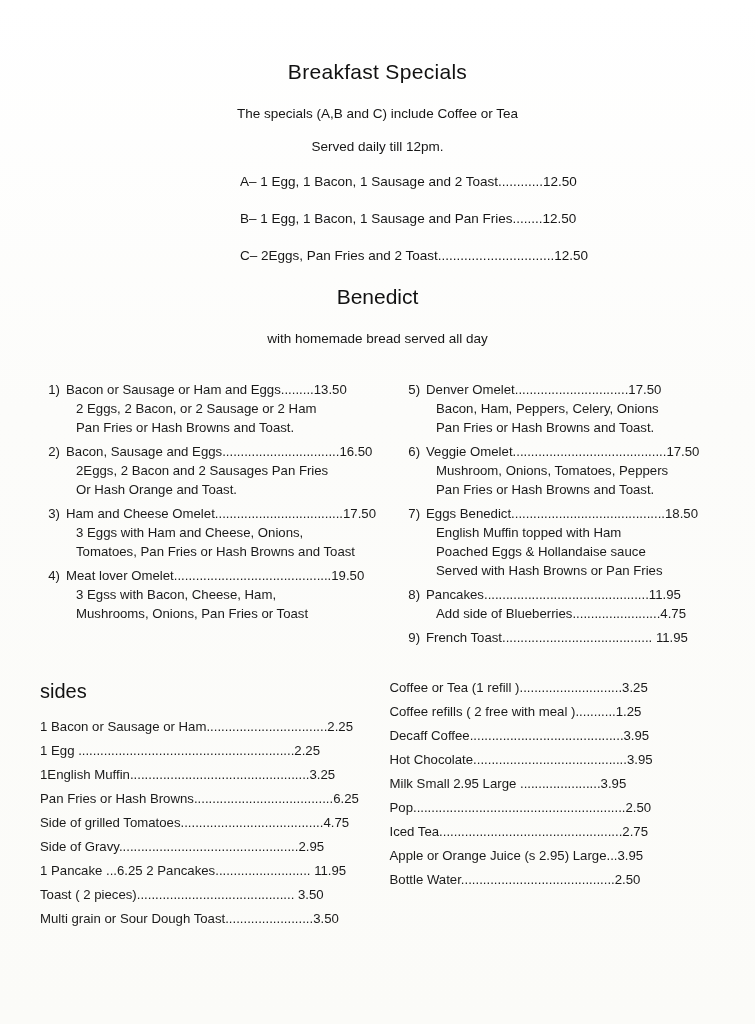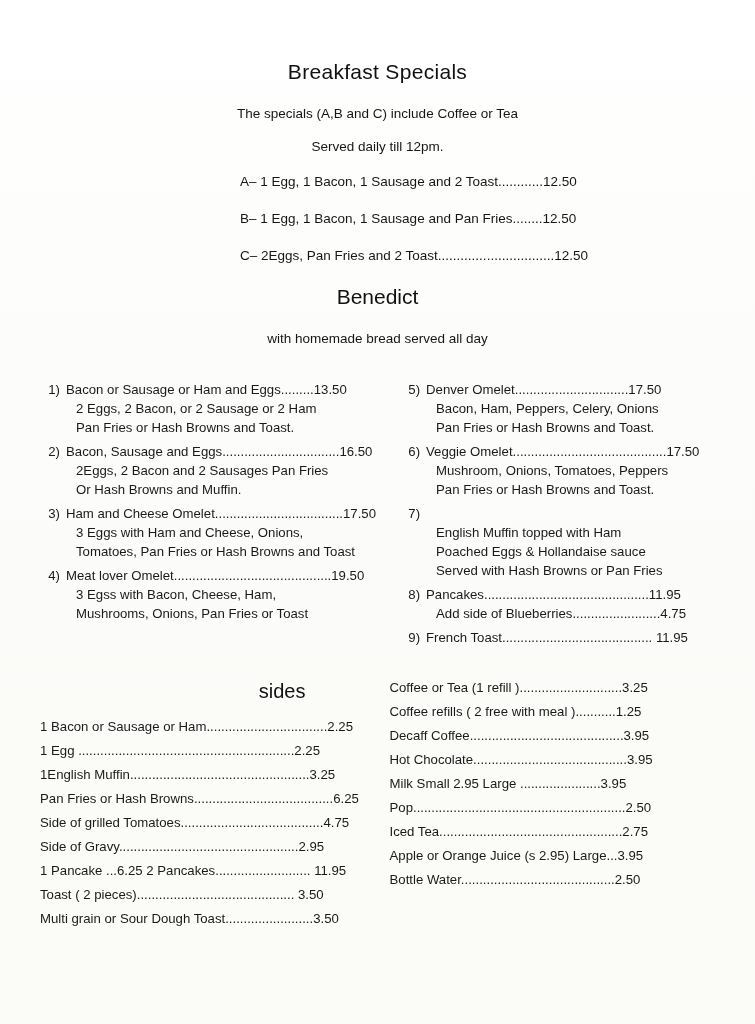--- a/index.html
+++ b/index.html
@@ -96,21 +96,21 @@
     white-space: nowrap;
   }
   
   .lower {
     display: flex;
     gap: 24px;
     margin-top: 26px;
   }
   .sec-title {
     font-size: 20px;
-    text-align: right;
+    text-align: left;
     font-weight: 400;
     margin: 0 0 16px 0;
     color: #111;
   }
   .sec-title.left-title { padding-right: 60px; }
   .row {
     font-size: 13.2px;
     margin-bottom: 9px;
     white-space: nowrap;
   }
@@ -146,21 +146,21 @@
         <div class="item-desc">2 Eggs, 2 Bacon, or 2 Sausage or 2 Ham</div>
         <div class="item-desc">Pan Fries or Hash Browns and Toast.</div>
       </div>
 
       <div class="item">
         <div class="item-main">
           <span class="num">2)</span>
           <span>Bacon, Sausage and Eggs................................16.50</span>
         </div>
         <div class="item-desc">2Eggs, 2 Bacon and 2 Sausages Pan Fries</div>
-        <div class="item-desc">Or Hash Browns and Muffin.</div>
+        <div class="item-desc">Or Hash Orange and Toast.</div>
       </div>
 
       <div class="item">
         <div class="item-main">
           <span class="num">3)</span>
           <span>Ham and Cheese Omelet...................................17.50</span>
         </div>
         <div class="item-desc">3 Eggs with Ham and Cheese, Onions,</div>
         <div class="item-desc">Tomatoes, Pan Fries or Hash Browns and Toast</div>
       </div>
@@ -192,20 +192,21 @@
           <span class="num">6)</span>
           <span>Veggie Omelet..........................................17.50</span>
         </div>
         <div class="item-desc">Mushroom, Onions, Tomatoes, Peppers</div>
         <div class="item-desc">Pan Fries or Hash Browns and Toast.</div>
       </div>
 
       <div class="item">
         <div class="item-main">
           <span class="num">7)</span>
+          <span>Eggs Benedict..........................................18.50</span>
         </div>
         <div class="item-desc">English Muffin topped with Ham</div>
         <div class="item-desc">Poached Eggs &amp; Hollandaise sauce</div>
         <div class="item-desc">Served with Hash Browns or Pan Fries</div>
       </div>
 
       <div class="item">
         <div class="item-main">
           <span class="num">8)</span>
           <span>Pancakes.............................................11.95</span>

